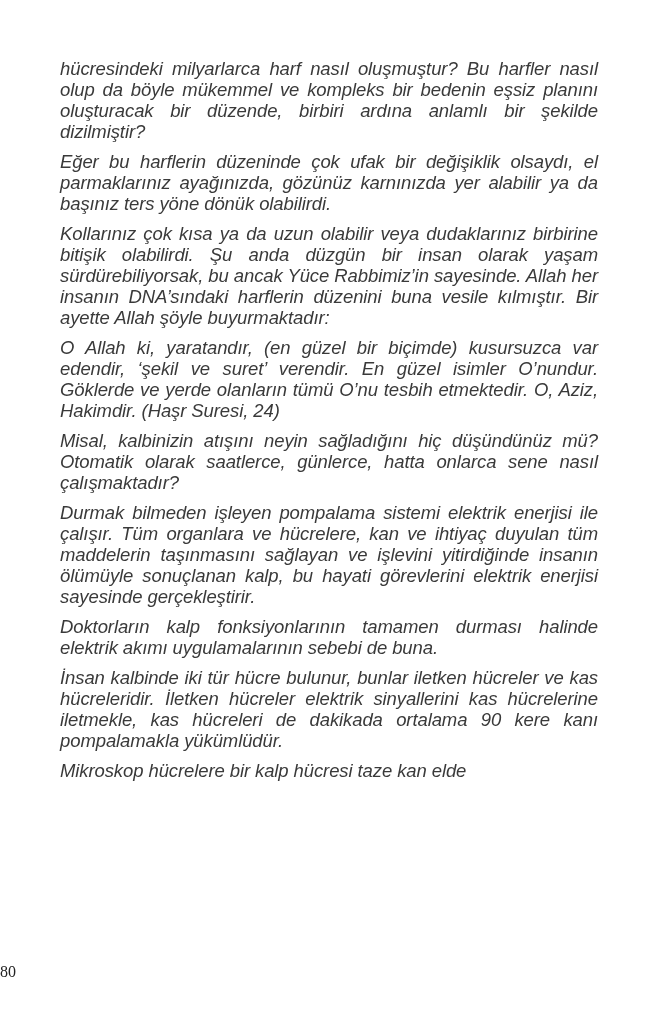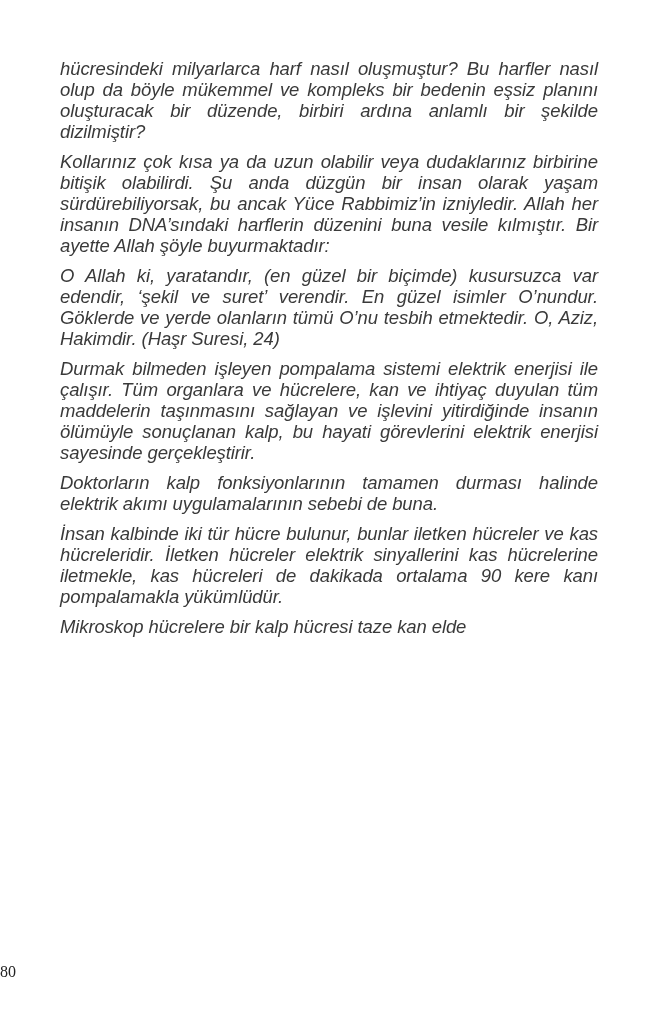--- a/index.html
+++ b/index.html
@@ -39,22 +39,24 @@
     font-style: normal;
     font-size: 16px;
     color: #222222;
   }
 </style>
 </head>
 <body>
 
 <main class="text-block">
   <p>hücresindeki milyarlarca harf nasıl oluşmuştur? Bu harfler nasıl olup da böyle mükemmel ve kompleks bir bedenin eşsiz planını oluşturacak bir düzende, birbiri ardına anlamlı bir şekilde dizilmiştir?</p>
-  <p>Kollarınız çok kısa ya da uzun olabilir veya dudaklarınız birbirine bitişik olabilirdi. Şu anda düzgün bir insan olarak yaşam sürdürebiliyorsak, bu ancak Yüce Rabbimiz’in izniyledir. Allah her insanın DNA’sındaki harflerin düzenini buna vesile kılmıştır. Bir ayette Allah şöyle buyurmaktadır:</p>
+  <p>Eğer bu harflerin düzeninde çok ufak bir değişiklik olsaydı, el parmaklarınız ayağınızda, gözünüz karnınızda yer alabilir ya da başınız ters yöne dönük olabilirdi.</p>
+  <p>Kollarınız çok kısa ya da uzun olabilir veya dudaklarınız birbirine bitişik olabilirdi. Şu anda düzgün bir insan olarak yaşam sürdürebiliyorsak, bu ancak Yüce Rabbimiz’in sayesinde. Allah her insanın DNA’sındaki harflerin düzenini buna vesile kılmıştır. Bir ayette Allah şöyle buyurmaktadır:</p>
   <p>O Allah ki, yaratandır, (en güzel bir biçimde) kusursuzca var edendir, ‘şekil ve suret’ verendir. En güzel isimler O’nundur. Göklerde ve yerde olanların tümü O’nu tesbih etmektedir. O, Aziz, Hakimdir. (Haşr Suresi, 24)</p>
+  <p>Misal, kalbinizin atışını neyin sağladığını hiç düşündünüz mü? Otomatik olarak saatlerce, günlerce, hatta onlarca sene nasıl çalışmaktadır?</p>
   <p>Durmak bilmeden işleyen pompalama sistemi elektrik enerjisi ile çalışır. Tüm organlara ve hücrelere, kan ve ihtiyaç duyulan tüm maddelerin taşınmasını sağlayan ve işlevini yitirdiğinde insanın ölümüyle sonuçlanan kalp, bu hayati görevlerini elektrik enerjisi sayesinde gerçekleştirir.</p>
   <p>Doktorların kalp fonksiyonlarının tamamen durması halinde elektrik akımı uygulamalarının sebebi de buna.</p>
   <p>İnsan kalbinde iki tür hücre bulunur, bunlar iletken hücreler ve kas hücreleridir. İletken hücreler elektrik sinyallerini kas hücrelerine iletmekle, kas hücreleri de dakikada ortalama 90 kere kanı pompalamakla yükümlüdür.</p>
   <p>Mikroskop hücrelere bir kalp hücresi taze kan elde</p>
 </main>
 
 <footer class="page-footer">
   <span>80</span>
 </footer>
 

